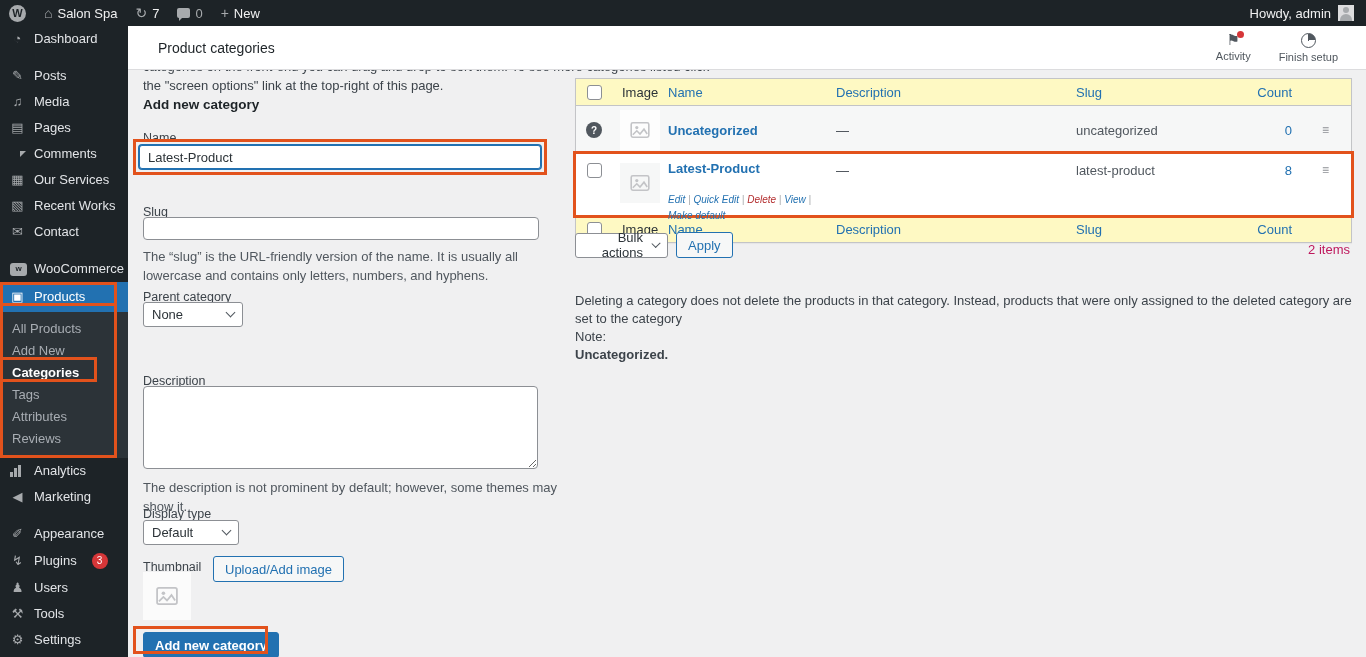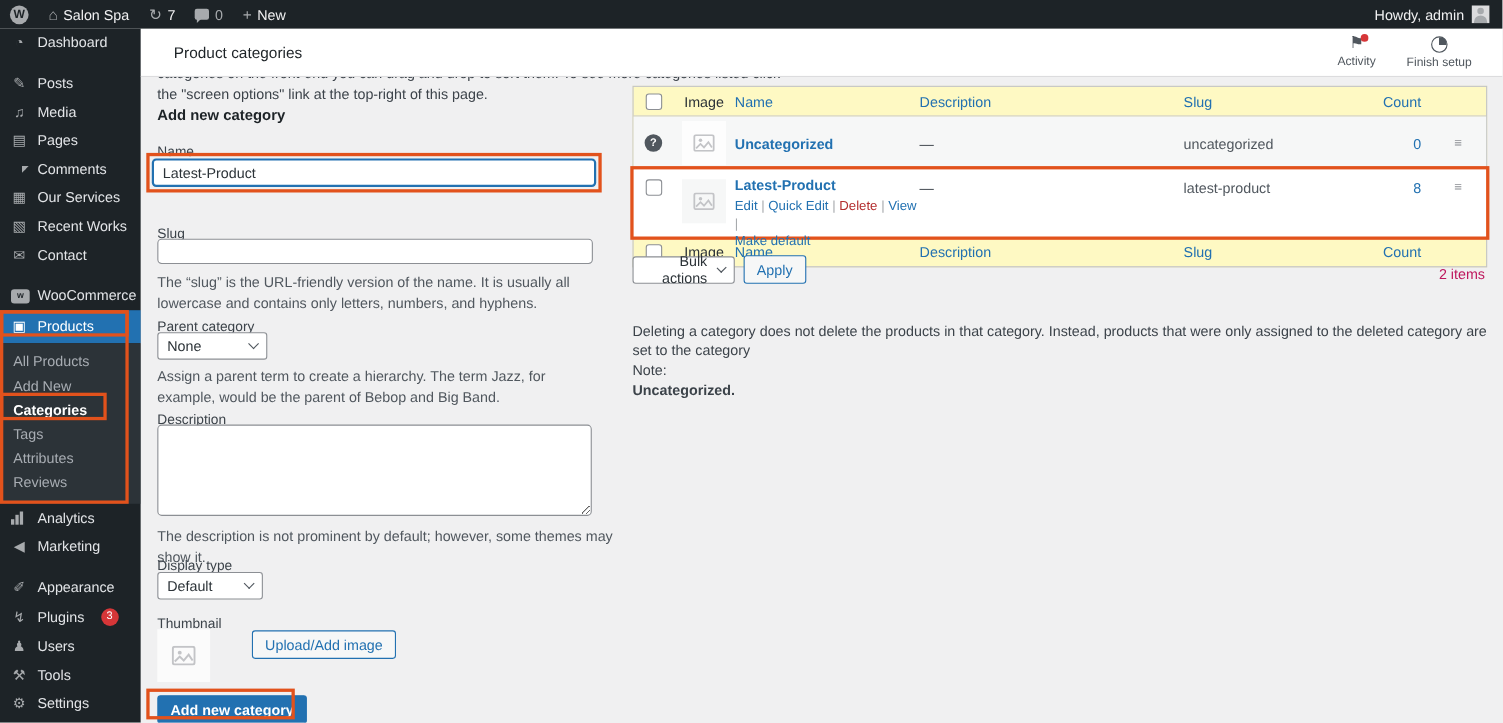--- a/index.html
+++ b/index.html
@@ -97,21 +97,21 @@
   .cb { width:15px; height:15px; border:1px solid #8c8f94; border-radius:3px; background:#fff; margin:0 auto; cursor:pointer; }
   .qmark { width:16px; height:16px; border-radius:50%; background:#50575e; color:#fff; font-size:10px; font-weight:bold;
     display:flex; align-items:center; justify-content:center; margin:0 auto; }
   .thumb40 { width:40px; height:40px; display:flex; align-items:center; justify-content:center; margin-left:8px; }
   .row-uncat { height:48px; background:#f6f7f7; }
   .row-uncat .thumb40 { background:#fdfdfd; }
   .row-latest { height:61px; background:#fff; box-shadow:0 0 0 3px #e2521c; position:relative; z-index:5; align-items:start; }
   .row-latest > * { margin-top:9px; }
   .row-latest .thumb40 { background:#f6f7f7; margin-top:9px; }
   .name-link { color:#2271b1; font-weight:bold; text-decoration:none; cursor:pointer; }
-  .actions { font-size:12px; margin-top:3px; line-height:16px; }
+  .actions { font-size:10px; margin-top:16px; line-height:16px;font-style:italic; }
   .actions .sep { color:#a7aaad; }
   .a-link { color:#2271b1; cursor:pointer; }
   .a-del { color:#b32d2e; cursor:pointer; }
   .slug-val { color:#50575e; }
   .count-cell { text-align:right; padding-right:6px; }
   .handle { color:#8c8f94; font-size:12px; text-align:center; cursor:pointer; }
   #bulk-bar { position:absolute; top:154px; left:0; display:flex; gap:8px; align-items:center;text-align:right; }
   #items-count { position:absolute; top:164px; right:2px; color:#be185d; }
   #note-block { position:absolute; top:214px; left:0; width:777px; line-height:18px; color:#3c434a; }
   #note-bold { font-weight:bold; }
@@ -277,41 +277,40 @@
 
     <div class="abs f-label" style="left:15px; top:135px;">Slug</div>
     <input class="abs txt-input" style="left: 15px; top: 147px; width: 396px; height: 23px;" type="text">
     <div class="abs help-text" style="left:15px; top:177px;">The “slug” is the URL-friendly version of the name. It is usually all lowercase and contains only letters, numbers, and hyphens.</div>
 
     <div class="abs f-label" style="left:15px; top:220px;">Parent category</div>
     <div class="abs select-box" style="left:15px; top:232px; width:100px;">
       <span>None</span>
       <span class="chev"></span>
     </div>
-    <div class="abs help-text" style="left:15px; top:262px;">Assign a parent term to create a hierarchy. The term Jazz, for example, would be the parent of Bebop and Big Band.</div>
 
     <div class="abs f-label" style="left:15px; top:304px;">Description</div>
     <textarea class="abs desc" style=""></textarea>
     <div class="abs help-text" style="left:15px; top:408px; width:430px;">The description is not prominent by default; however, some themes may show it.</div>
 
     <div class="abs f-label" style="left:15px; top:437px;">Display type</div>
     <div class="abs select-box" style="left:15px; top:450px; width:96px;">
       <span>Default</span>
       <span class="chev"></span>
     </div>
 
     <div class="abs f-label" style="left:15px; top:490px;">Thumbnail</div>
     <div class="abs thumb-ph" style="left:15px; top:502px; width:48px; height:48px;">
       <svg width="22" height="18" viewBox="0 0 24 20">
           <rect x="1" y="1" width="22" height="18" rx="2" fill="none" stroke="#c3c4c7" stroke-width="2"></rect>
           <circle cx="8" cy="7" r="2" fill="#c3c4c7"></circle>
           <path d="M3 16 l5-5 4 4 5-6 4 6" stroke="#c3c4c7" stroke-width="2" fill="none"></path>
         </svg>
     </div>
-    <div class="abs btn-outline" style="left:85px; top:503px;margin-left:16px;">Upload/Add image</div>
+    <div class="abs btn-outline" style="left:85px; top:486px;">Upload/Add image</div>
 
     <div class="abs btn-primary" style="left:15px; top:562px;">Add new category</div>
     <div class="abs annot" id="submit-annot"></div>
 
     <div id="table-col">
       <div class="wp-table">
 
         <div class="t-row t-head">
           <span class="cb"></span>
           <span class="col-plain" style="padding-left:10px;">Image</span>

